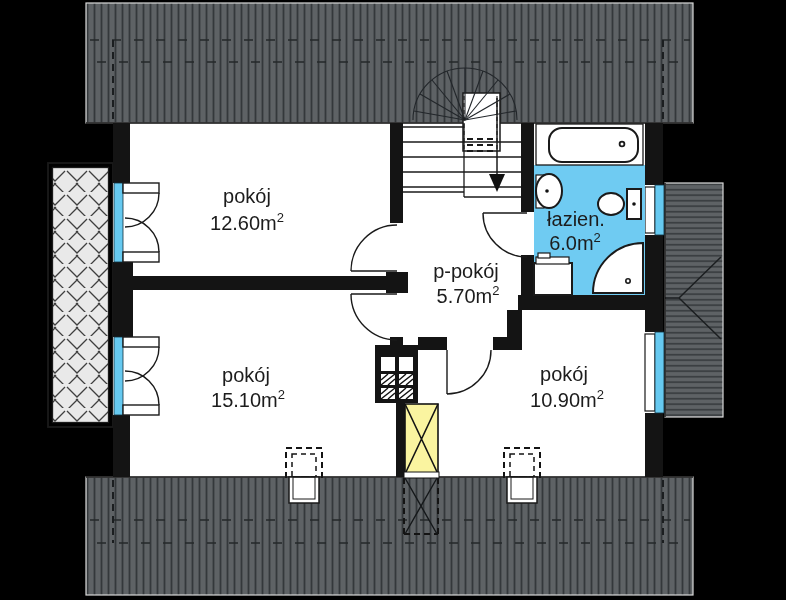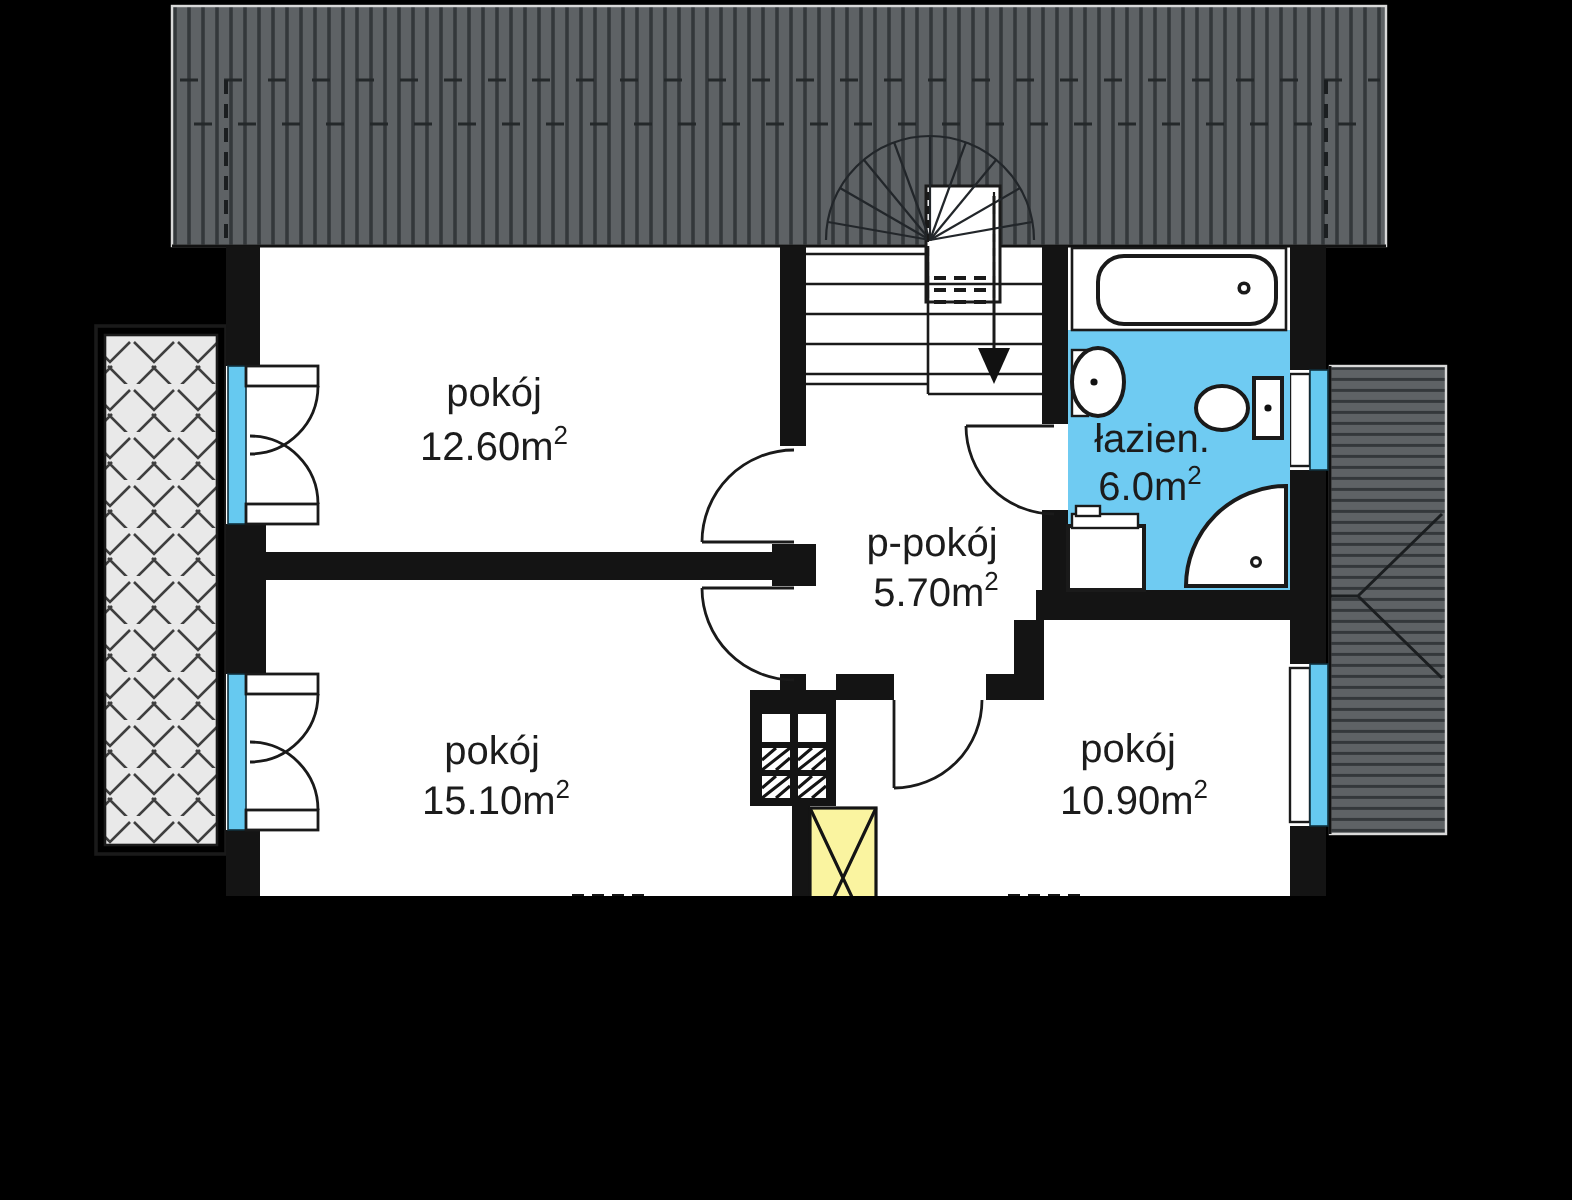--- a/index.html
+++ b/index.html
@@ -1,16 +1,16 @@
 <!DOCTYPE html>
 <html><head>
 <meta charset="utf-8">
 <style>
   html,body{margin:0;padding:0;background:#000;}
-  #stage{position:relative;width:786px;height:448px;background:#000;overflow:hidden;}
+  #stage{position:relative;width:786px;height:600px;background:#000;overflow:hidden;}
   svg{display:block;}
   .lbl{font-family:"Liberation Sans",sans-serif;font-size:20px;fill:#1c1c1c;}
   .sup{font-size:13px;}
   .wall{fill:#141414;}
   .fix{fill:#ffffff;stroke:#1a1a1a;stroke-width:2;}
   .doorarc{fill:none;stroke:#1a1a1a;stroke-width:1.4;}
   .dash{fill:none;stroke:#141414;stroke-width:2;stroke-dasharray:6 4;}
 </style>
 </head>
 <body>

